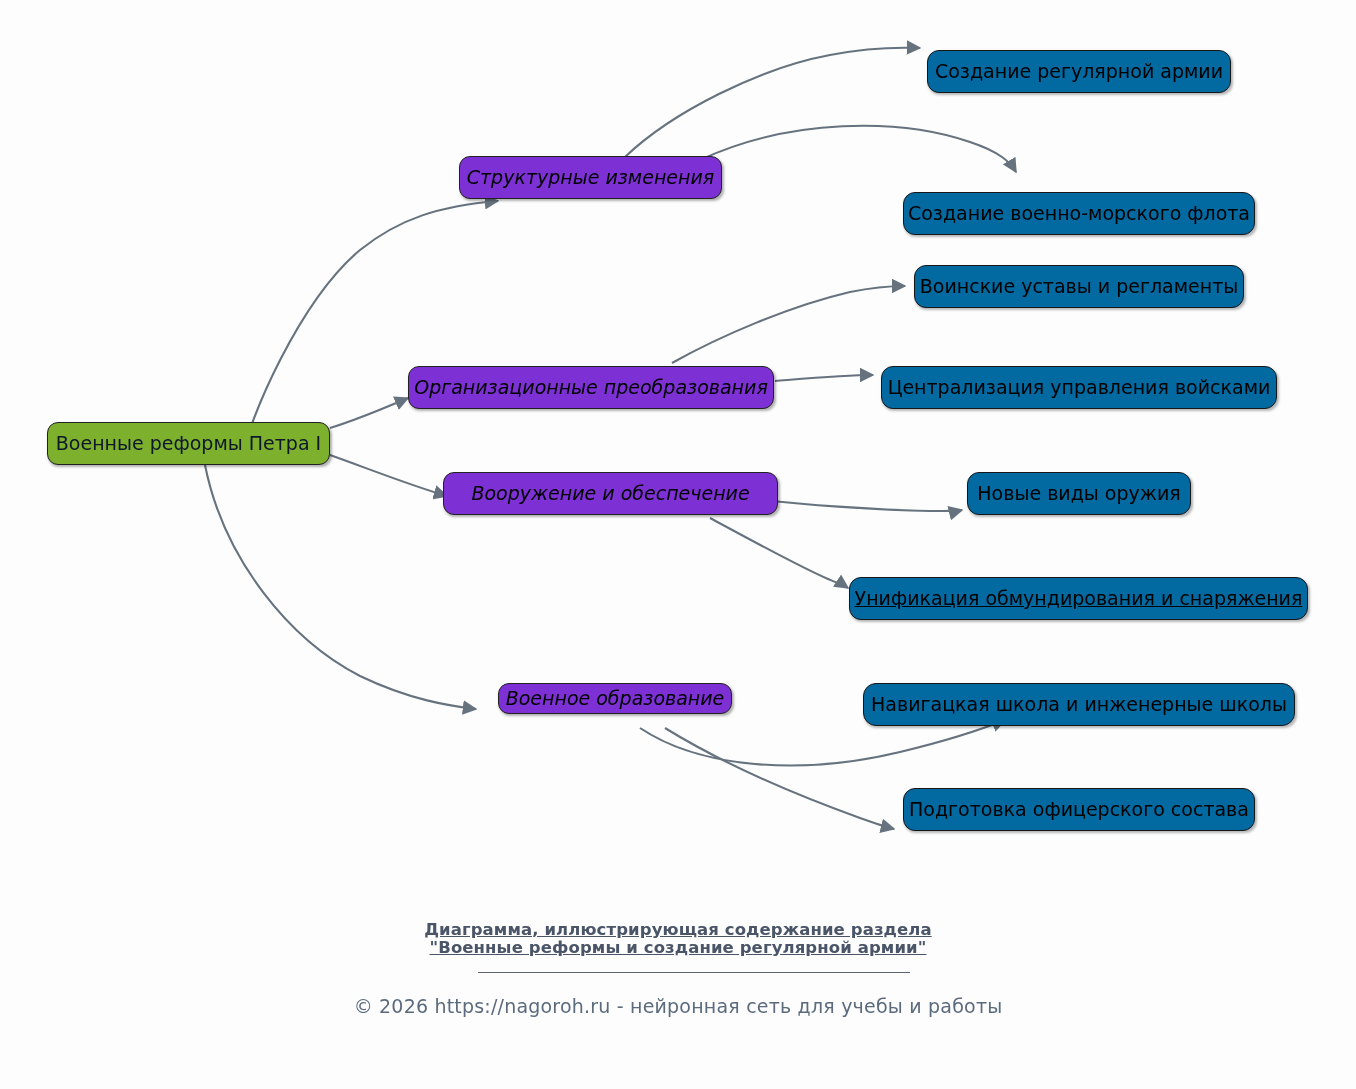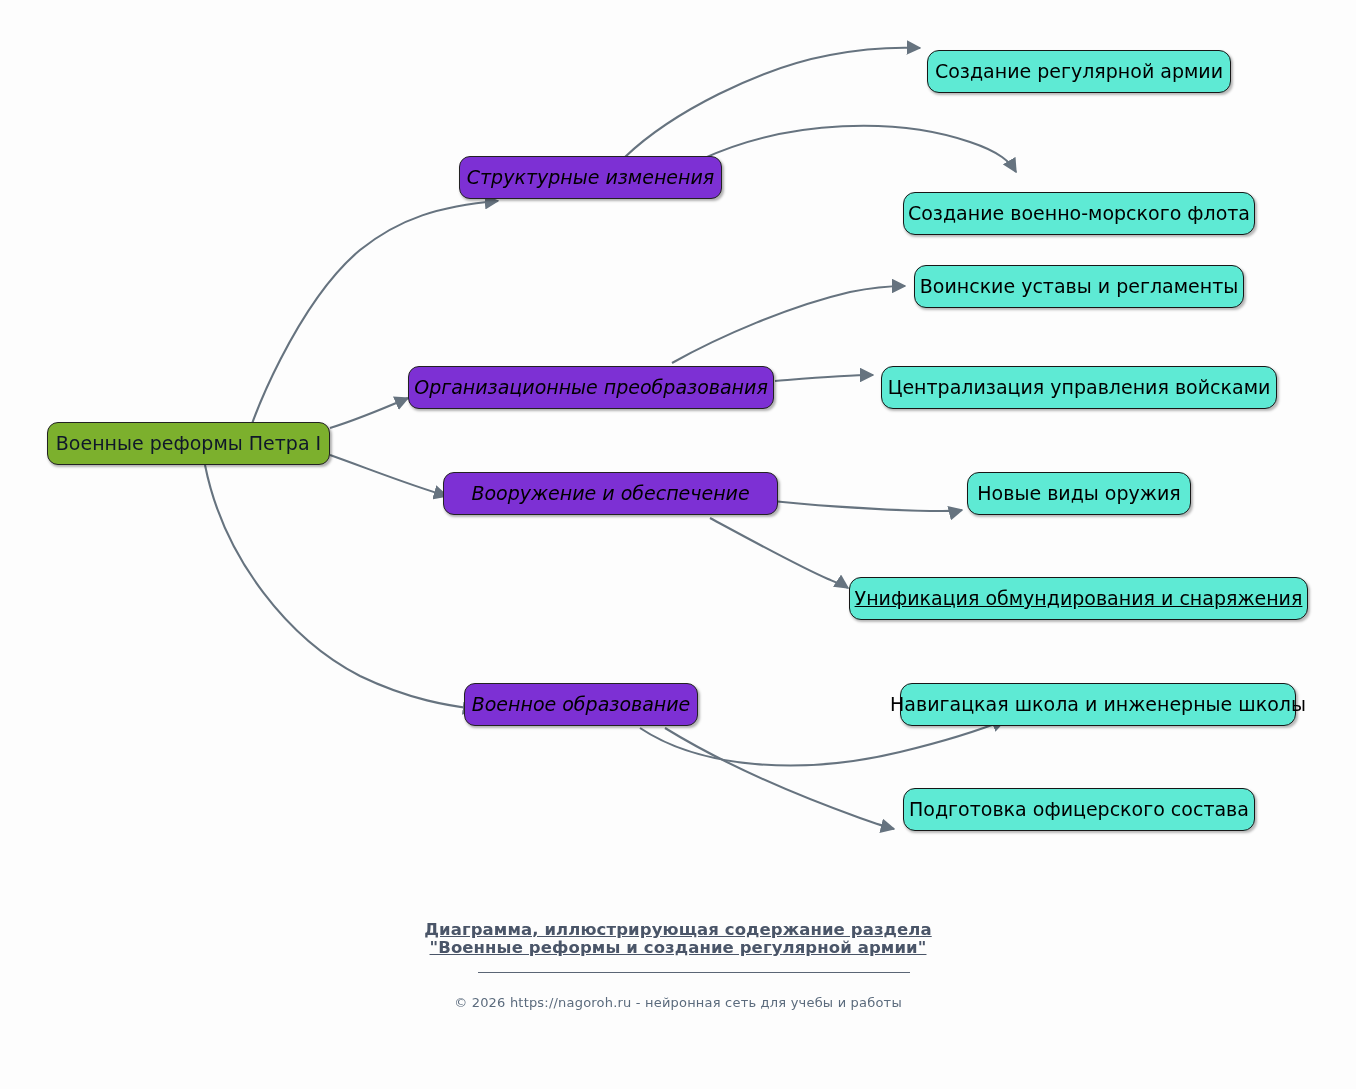--- a/index.html
+++ b/index.html
@@ -47,21 +47,21 @@
   .node-branch {
     background: #7d30d4;
     border: 1.6px solid #222222;
     border-radius: 11px;
     color: #000000;
     font-size: 19px;
     box-shadow: 1.5px 2px 2.5px rgba(0,0,0,0.30);
     font-style: italic;
   }
   .node-leaf {
-    background: #5eead4;
+    background: #0369a1;
     border: 1.6px solid #171717;
     border-radius: 12px;
     color: #000000;
     font-size: 19px;
     box-shadow: 1.5px 2px 2.5px rgba(0,0,0,0.28);
   }
   .caption {
     position: absolute;
     left: 0;
     width: 1356px;
@@ -77,21 +77,21 @@
     position: absolute;
     height: 0;
     border-top: 1.6px solid #5b6575;
   }
   .footer {
     position: absolute;
     left: 0;
     width: 1356px;
     text-align: center;
     color: #5b6b7d;
-    font-size: 13px;
+    font-size: 19px;
     letter-spacing: 0.2px;
   }
 </style>
 </head>
 <body>
 
 <div id="canvas">
 
   <svg id="edges" viewBox="0 0 1356 1089" xmlns="http://www.w3.org/2000/svg">
     <defs>
@@ -146,24 +146,24 @@
   <div class="node node-branch" style="left:443px; top:472px; width:335px; height:43px;">
     <span>Вооружение и обеспечение</span>
   </div>
   <div class="node node-leaf" style="left:967px; top:472px; width:224px; height:43px;">
     <span>Новые виды оружия</span>
   </div>
   <div class="node node-leaf" style="left:849px; top:577px; width:459px; height:43px;text-decoration:underline;">
     <span>Унификация обмундирования и снаряжения</span>
   </div>
 
-  <div class="node node-branch" style="left:464px; top:683px; width:234px; height:43px;">
+  <div class="node node-branch" style="left:498px; top:683px; width:234px; height:31px;">
     <span>Военное образование</span>
   </div>
-  <div class="node node-leaf" style="left:900px; top:683px; width:396px; height:43px;">
+  <div class="node node-leaf" style="left:863px; top:683px; width:432px; height:43px;border-radius:13px;">
     <span>Навигацкая школа и инженерные школы</span>
   </div>
   <div class="node node-leaf" style="left:903px; top:788px; width:352px; height:43px;">
     <span>Подготовка офицерского состава</span>
   </div>
 
   <div class="caption" style="top:919px;">
     <span>Диаграмма, иллюстрирующая содержание раздела</span>
   </div>
   <div class="caption" style="top:937px;">

